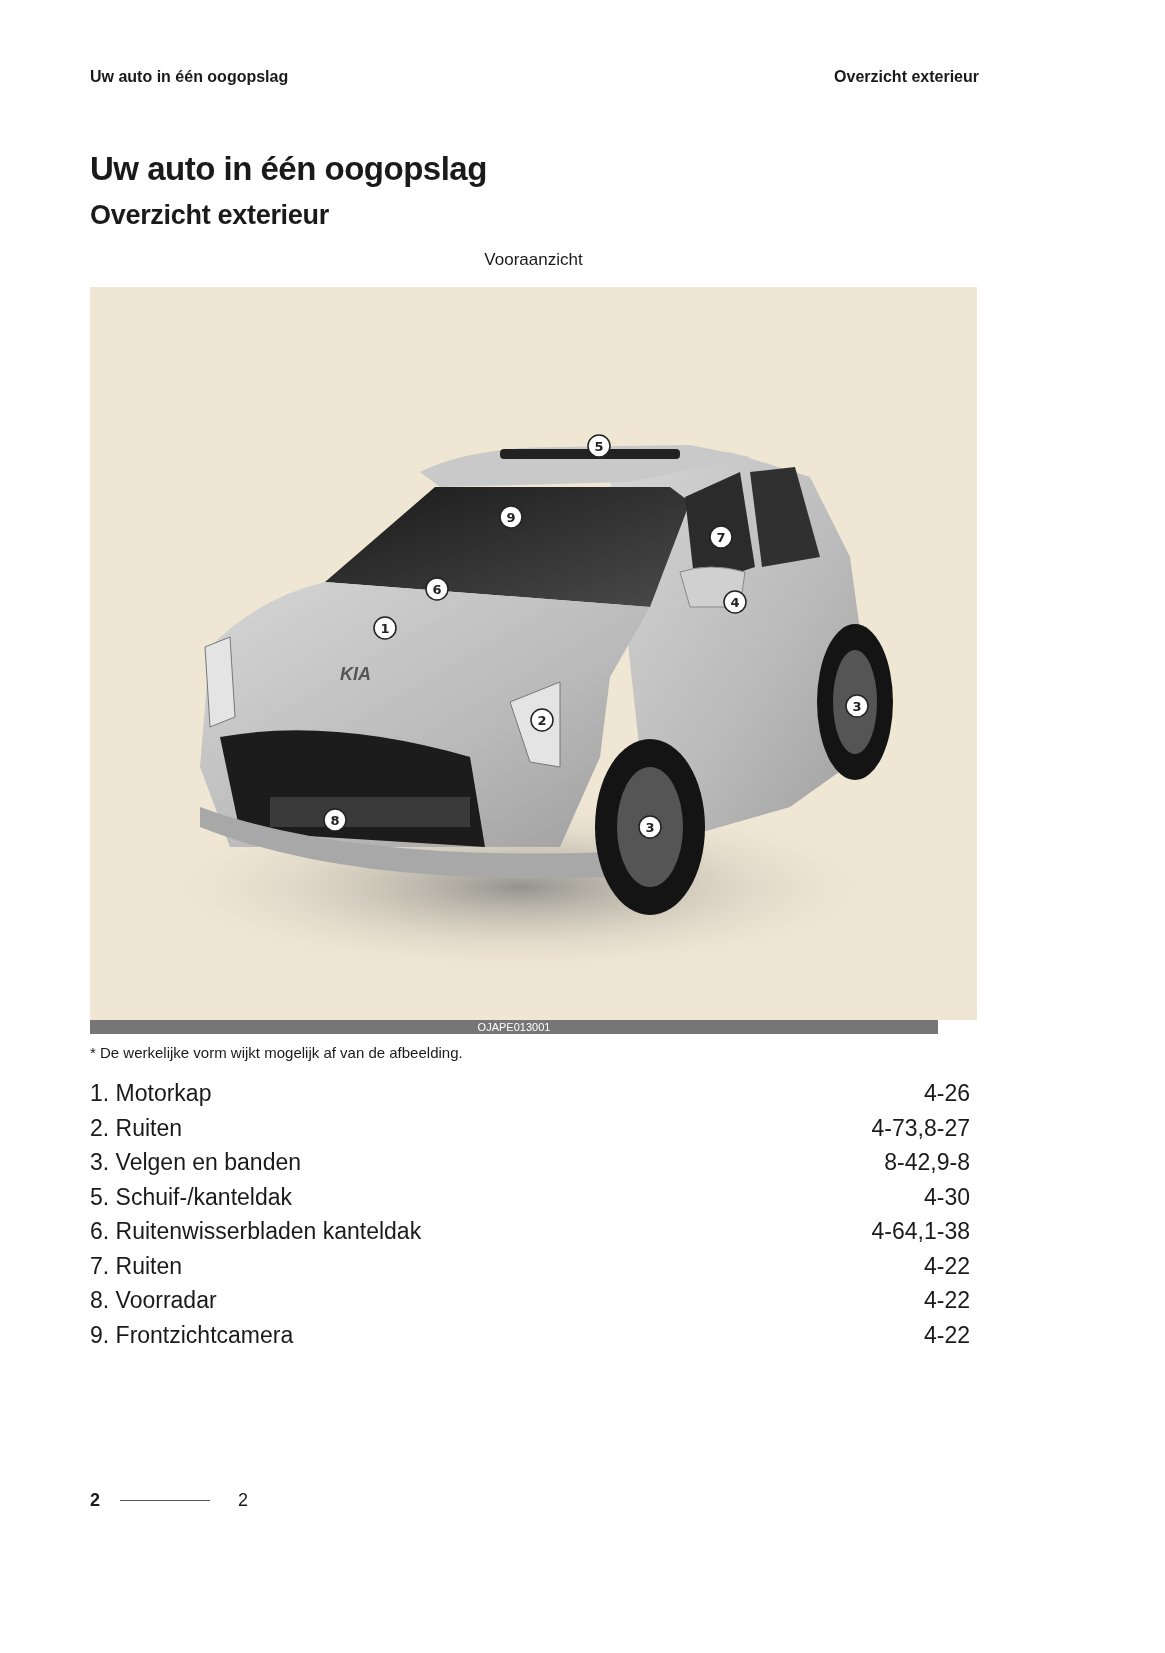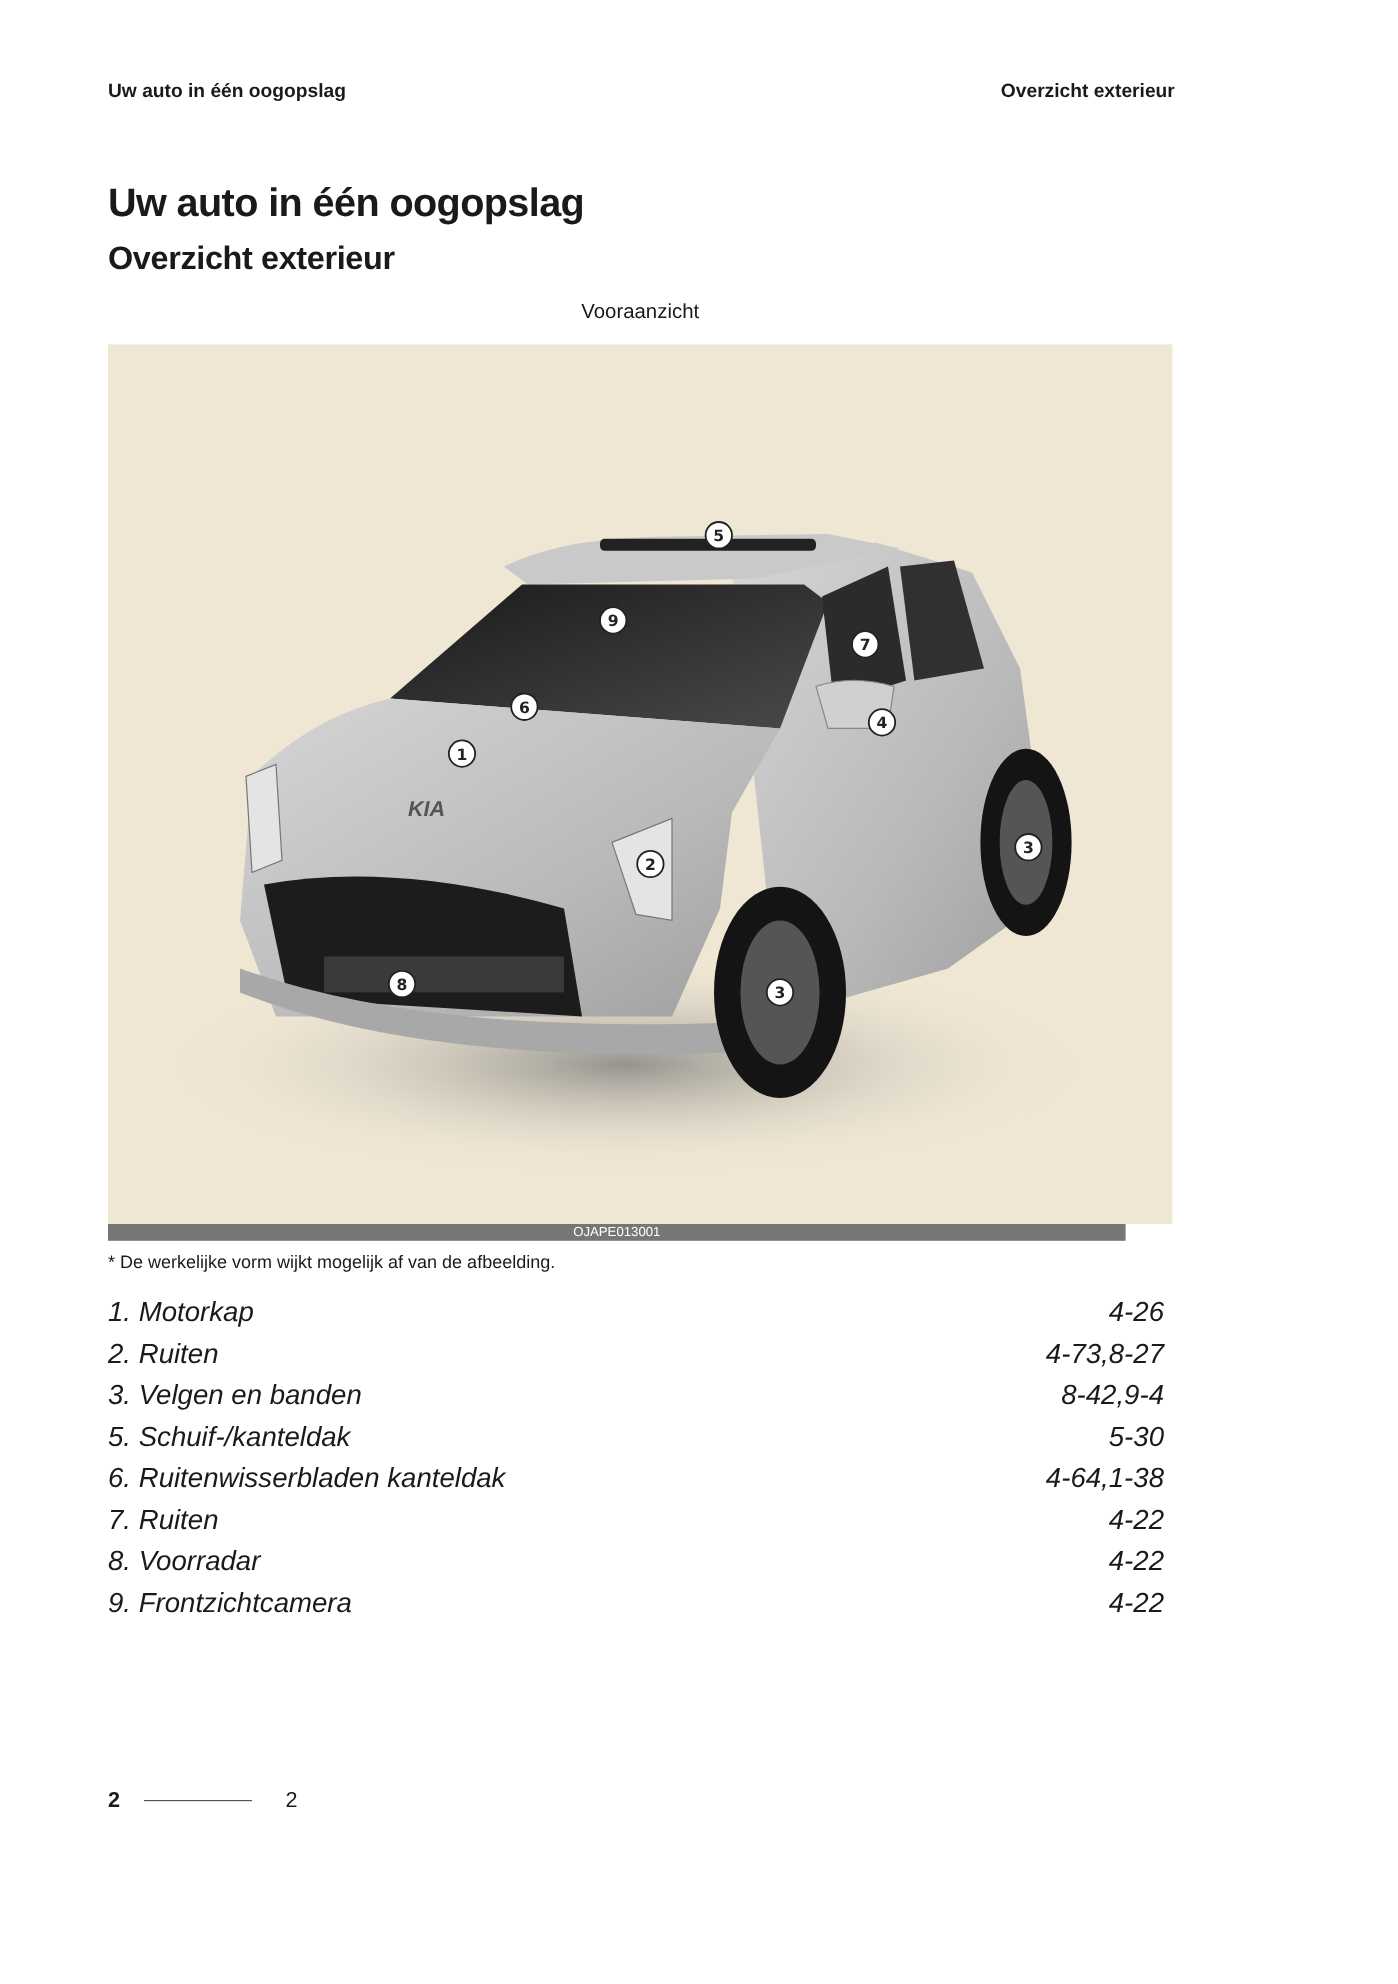--- a/index.html
+++ b/index.html
@@ -9,21 +9,21 @@
          display:flex; justify-content:space-between; font-weight:bold; font-size:16px; }
   .h1 { position:absolute; top:150px; left:90px; font-size:33px; font-weight:bold; letter-spacing:-0.5px; }
   .h2 { position:absolute; top:200px; left:90px; font-size:27px; font-weight:bold; letter-spacing:-0.3px; }
   .subtitle { position:absolute; top:250px; left:90px; width:887px; text-align:center; font-size:17px; }
   .figure { position:absolute; top:287px; left:90px; width:887px; height:733px;
             background:#efe6d4; overflow:hidden; }
   .figure svg { position:absolute; left:0; top:0; }
   .caption-bar { position:absolute; top:1020px; left:90px; width:848px; height:14px; background:#767676;
             color:#ffffff; font-size:11px; text-align:center; line-height:14px; }
   .note { position:absolute; top:1044px; left:90px; font-size:15px; }
-  .list { position:absolute; top:1076px; left:90px; width:880px;font-style:italic; }
+  .list { position:absolute; top:1076px; left:90px; width:880px; }
   .row { display:flex; justify-content:space-between; height:34.5px; font-size:23px; line-height:34px; }
   .callout { font-family:"DejaVu Sans", sans-serif; font-size:13px; font-weight:bold; fill:#222; }
   .footer { position:absolute; top:1490px; left:90px; display:flex; align-items:center; font-size:18px; }
   .footer .pg-bold { font-weight:bold; }
   .footer .rule { width:90px; height:1px; background:#555; margin:0 28px 0 20px; }
 </style>
 </head>
 <body>
 
 <div class="running-header">
@@ -134,25 +134,25 @@
   <div class="row">
       <span><span>1.</span> <span>Motorkap</span></span>
       <span>4-26</span>
     </div>
   <div class="row">
       <span><span>2.</span> <span>Ruiten</span></span>
       <span>4-73,8-27</span>
     </div>
   <div class="row">
       <span><span>3.</span> <span>Velgen en banden</span></span>
-      <span>8-42,9-4</span>
+      <span>8-42,9-8</span>
     </div>
   <div class="row">
       <span><span>5.</span> <span>Schuif-/kanteldak</span></span>
-      <span>5-30</span>
+      <span>4-30</span>
     </div>
   <div class="row">
       <span><span>6.</span> <span>Ruitenwisserbladen kanteldak</span></span>
       <span>4-64,1-38</span>
     </div>
   <div class="row">
       <span><span>7.</span> <span>Ruiten</span></span>
       <span>4-22</span>
     </div>
   <div class="row">

